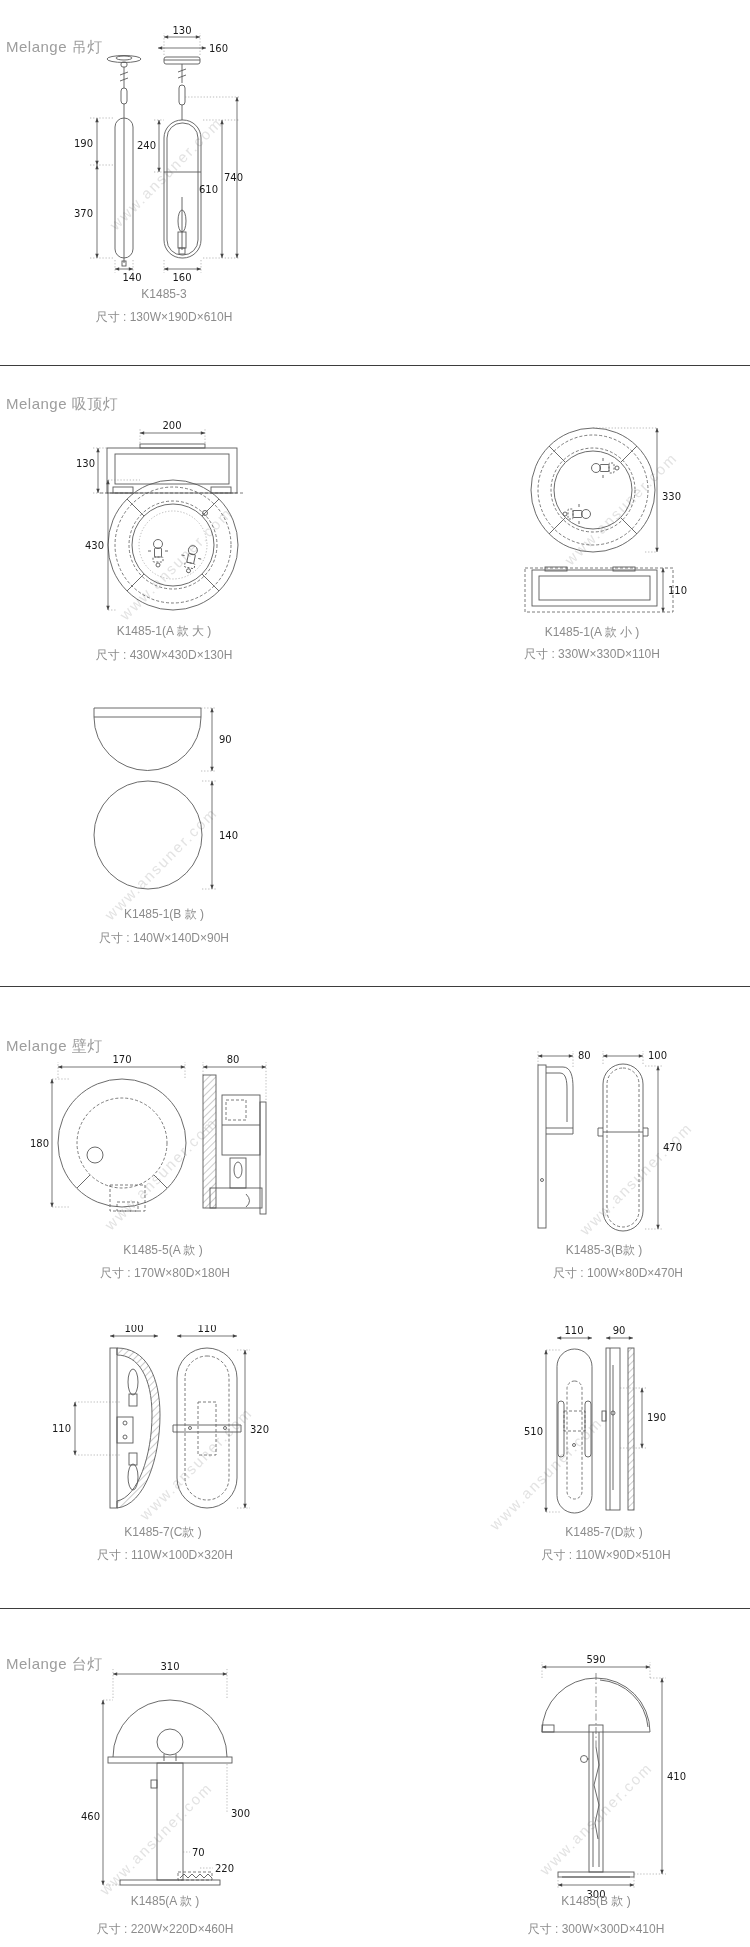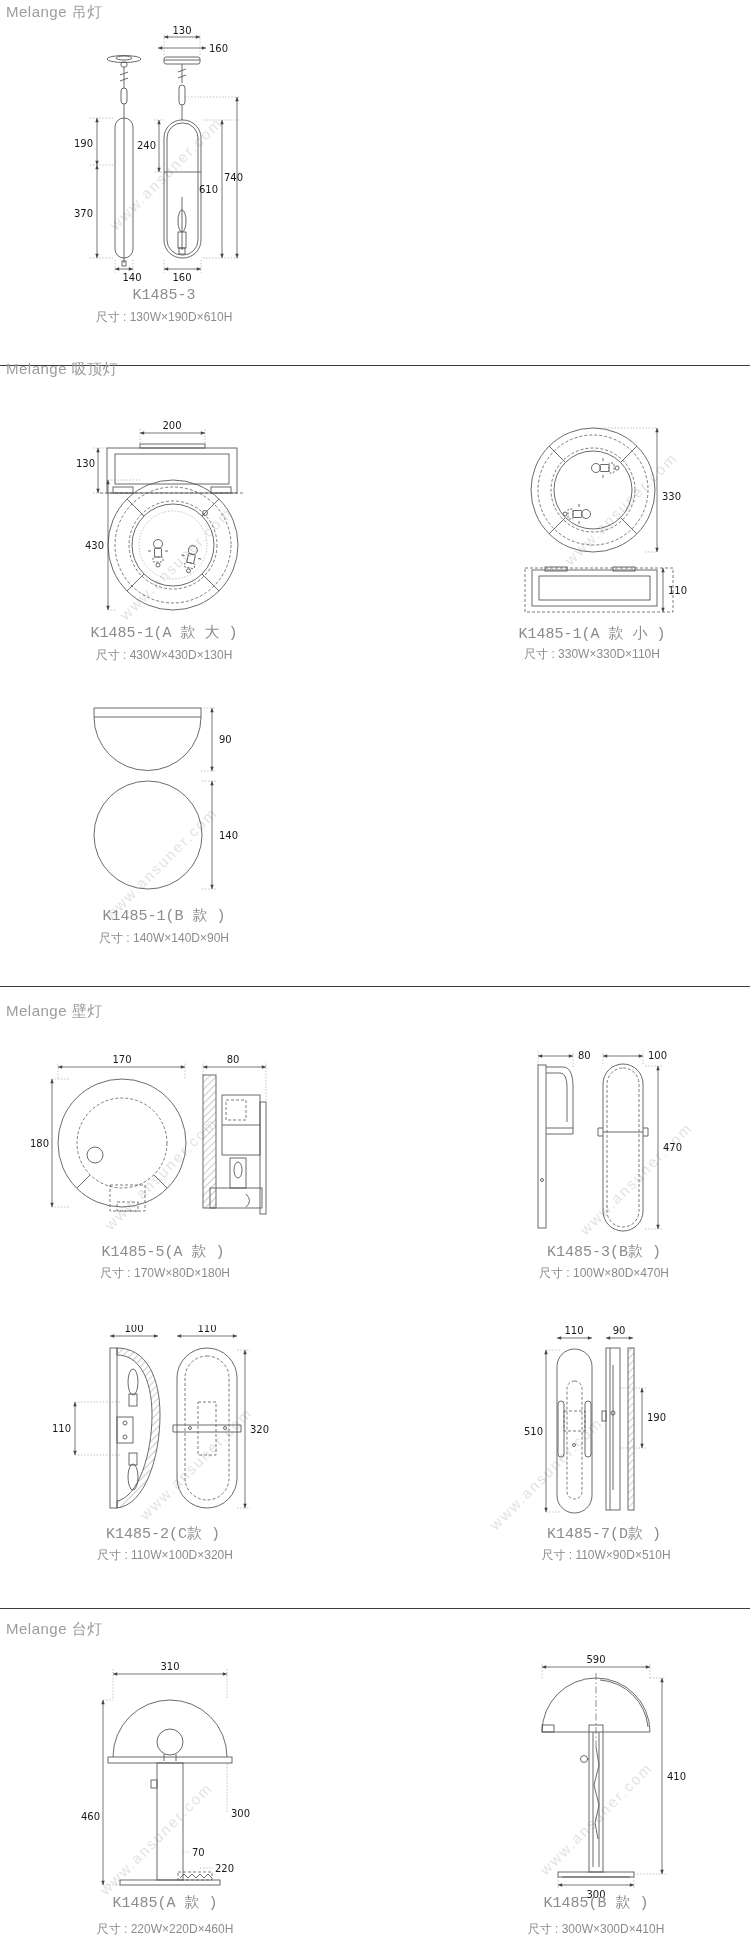--- a/index.html
+++ b/index.html
@@ -1,20 +1,20 @@
 <!DOCTYPE html>
 <html><head>
 <meta charset="utf-8">
 <style>
   html,body{margin:0;padding:0;background:#fff;}
   #sheet{position:relative;width:750px;height:1947px;background:#fff;overflow:hidden;
          font-family:"Liberation Sans",sans-serif;}
-  .hdr{position:absolute;left:6px;font-size:15px;color:#9d9d9d;letter-spacing:.5px;white-space:nowrap;z-index:2;}
+  .hdr{position:absolute;left:6px;font-size:15px;color:#9d9d9d;letter-spacing:.5px;white-space:nowrap;z-index:2;margin-top:35px;}
   .divider{position:absolute;left:0;width:750px;height:0;border-top:1px solid #3d3d3d;z-index:2;}
-  .code{position:absolute;transform:translateX(-50%);font-size:15px;color:#8c8c8c;white-space:nowrap;z-index:2;font-family:Liberation Mono, monospace;}
+  .code{position:absolute;transform:translateX(-50%);font-size:12px;color:#8c8c8c;white-space:nowrap;z-index:2;}
   .sz{position:absolute;transform:translateX(-50%);font-size:12px;color:#8c8c8c;white-space:nowrap;z-index:2;}
   .wm{position:absolute;transform:rotate(-45deg);font-size:15px;color:#e3e3e3;letter-spacing:2px;white-space:nowrap;z-index:0;}
   .fig{position:absolute;z-index:1;}
   .fig line,.fig rect,.fig circle,.fig ellipse,.fig path,.fig polyline{fill:none;stroke:#5a5a5a;stroke-width:0.9;}
   .fig .hatch{fill:url(#hat);}
   .fig .ds{stroke-dasharray:3 2;stroke-width:0.8;}
   .fig .dt{stroke-dasharray:1.3 1.8;stroke-width:0.6;stroke:#8f8f8f;}
   .fig .dim{stroke:#3c3c3c;stroke-width:0.7;}
   .fig .dd{stroke-dasharray:7 2.5 1.5 2.5;stroke-width:0.7;}
   .fig text{fill:#191919;stroke:none;font-family:"DejaVu Sans",sans-serif;font-size:10px;}
@@ -289,21 +289,21 @@
         <line x1="128" y1="88" x2="128" y2="96"></line>
         <line x1="123" y1="96" x2="128" y2="96"></line>
       <line x1="83" y1="92" x2="123" y2="92"></line>
       <line class="dt" x1="125" y1="26" x2="142" y2="26"></line>
         <line class="dt" x1="125" y1="189" x2="142" y2="189"></line>
       <line class="dim" x1="138" y1="26" x2="138" y2="189" marker-start="url(#as)" marker-end="url(#ae)"></line>
       <text x="143" y="111">470</text>
     </g>
   </svg>
   <div class="code" style="left:604px;top:1242px">K1485-3(B款 )</div>
-  <div class="sz" style="left:604px;top:1265px">尺寸 : 100W×80D×470H</div>
+  <div class="sz" style="left:618px;top:1265px">尺寸 : 100W×80D×470H</div>
 
   <svg class="fig" style="left:40px;top:1325px" width="240" height="190" viewBox="0 0 240 190">
     <g>
       <line class="dim" x1="70" y1="11" x2="118" y2="11" marker-start="url(#as)" marker-end="url(#ae)"></line>
       <text class="tc" x="94" y="7">100</text>
       <rect x="70" y="23" width="7" height="160"></rect>
       <path class="hatch" d="M77,23 C105,23 120,50 120,90 C120,132 105,180 77,183 L77,176 C98,172 112,130 112,90 C112,52 98,30 77,30 Z"></path>
       <ellipse cx="93" cy="57" rx="5" ry="13"></ellipse>
         <rect x="89" y="69" width="8" height="12"></rect>
       <ellipse cx="93" cy="152" rx="5" ry="13"></ellipse>
@@ -327,21 +327,21 @@
       <line x1="133" y1="100" x2="133" y2="107"></line>
         <line x1="201" y1="100" x2="201" y2="107"></line>
       <circle cx="150" cy="103" r="1.5"></circle>
         <circle cx="185" cy="103" r="1.5"></circle>
       <line class="dt" x1="197" y1="25" x2="210" y2="25"></line>
         <line class="dt" x1="197" y1="183" x2="210" y2="183"></line>
       <line class="dim" x1="205" y1="25" x2="205" y2="183" marker-start="url(#as)" marker-end="url(#ae)"></line>
       <text x="210" y="108">320</text>
     </g>
   </svg>
-  <div class="code" style="left:163px;top:1524px">K1485-2(C款 )</div>
+  <div class="code" style="left:163px;top:1524px">K1485-7(C款 )</div>
   <div class="sz" style="left:165px;top:1547px">尺寸 : 110W×100D×320H</div>
 
   <svg class="fig" style="left:520px;top:1325px" width="160" height="195" viewBox="0 0 160 195">
     <g>
       <line class="dim" x1="37" y1="13" x2="72" y2="13" marker-start="url(#as)" marker-end="url(#ae)"></line>
       <text class="tc" x="54" y="9">110</text>
       <rect x="37" y="24" width="35" height="164" rx="17.5"></rect>
       <rect x="38" y="76" width="6" height="56" rx="3"></rect>
         <rect x="65" y="76" width="6" height="56" rx="3"></rect>
       <rect class="ds" x="47" y="56" width="15" height="118" rx="7.5"></rect>

